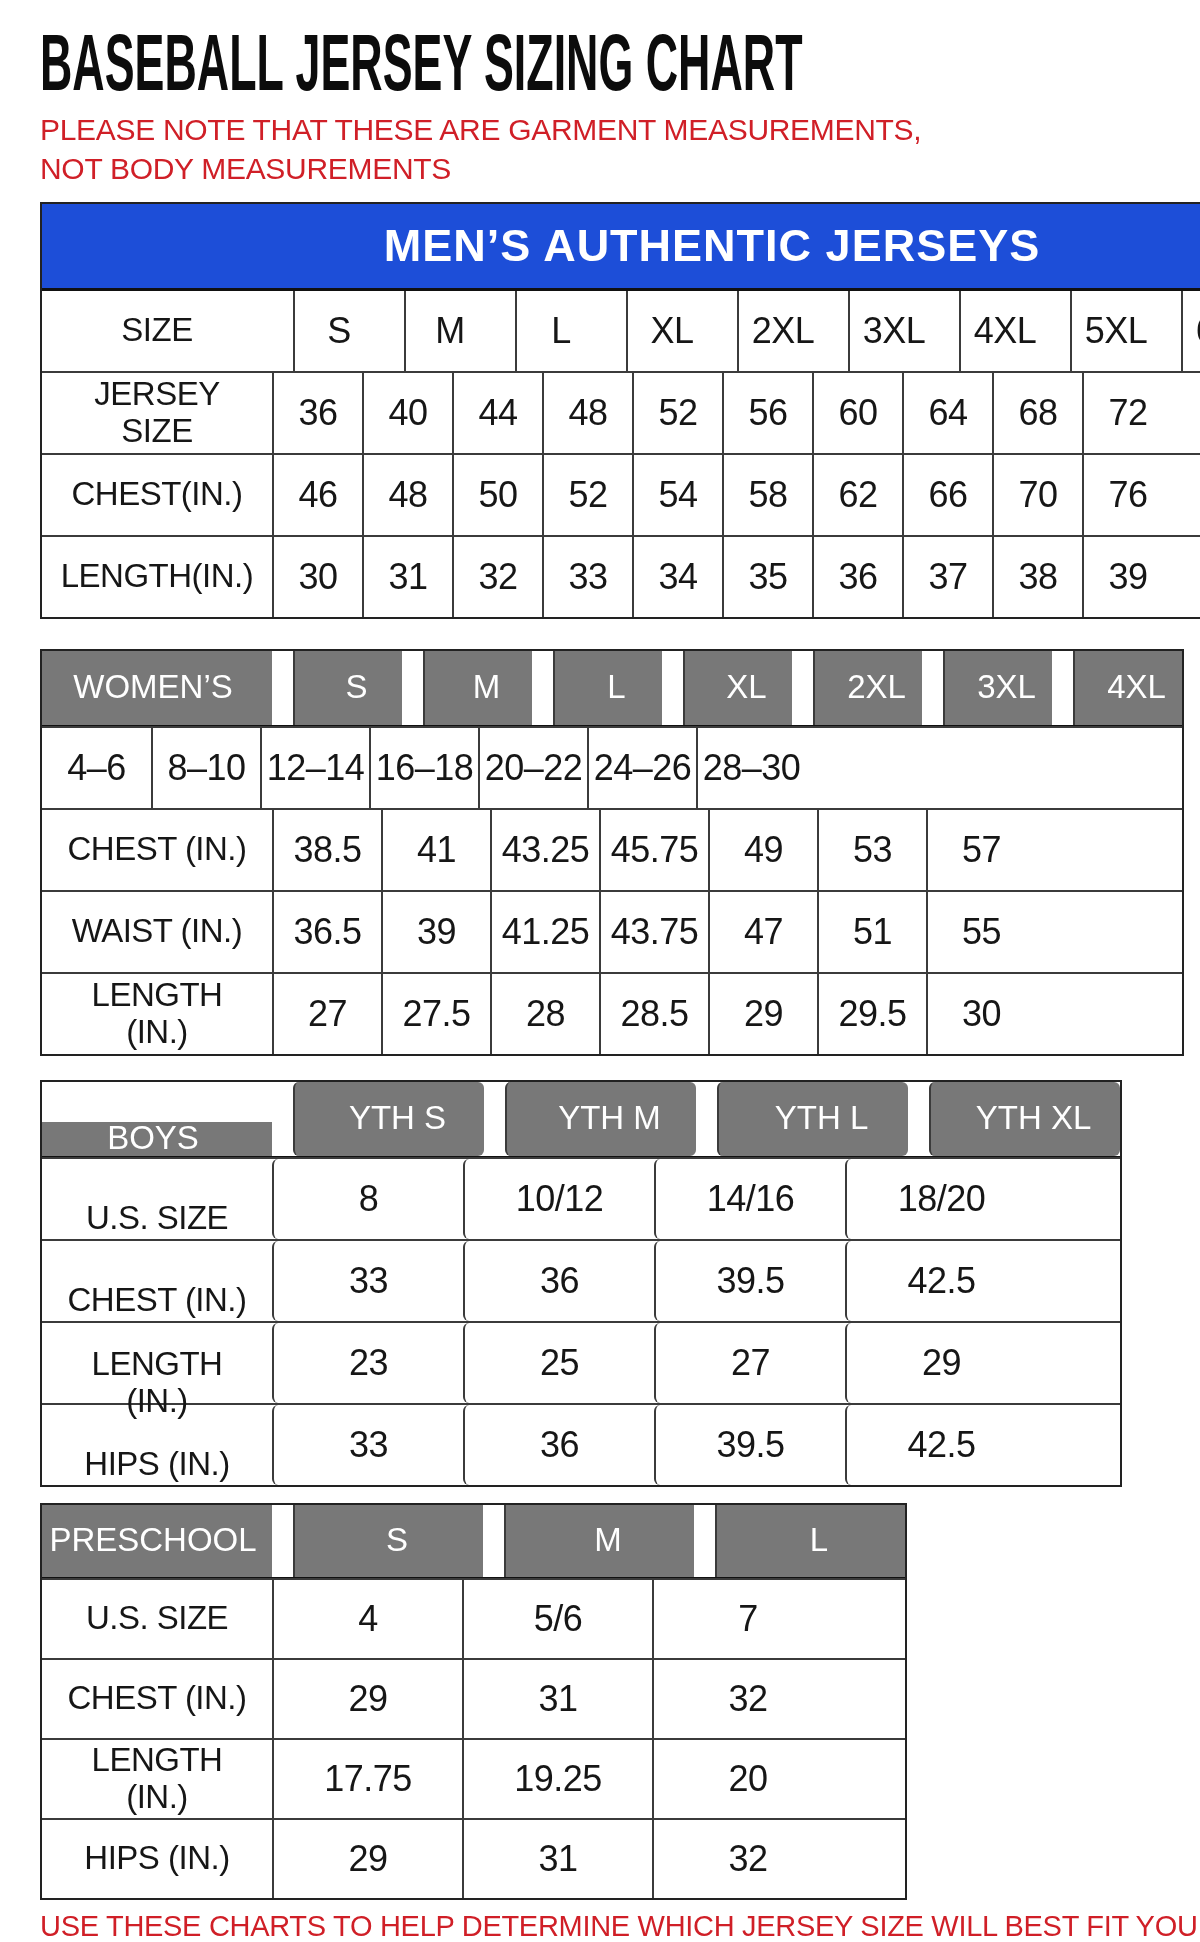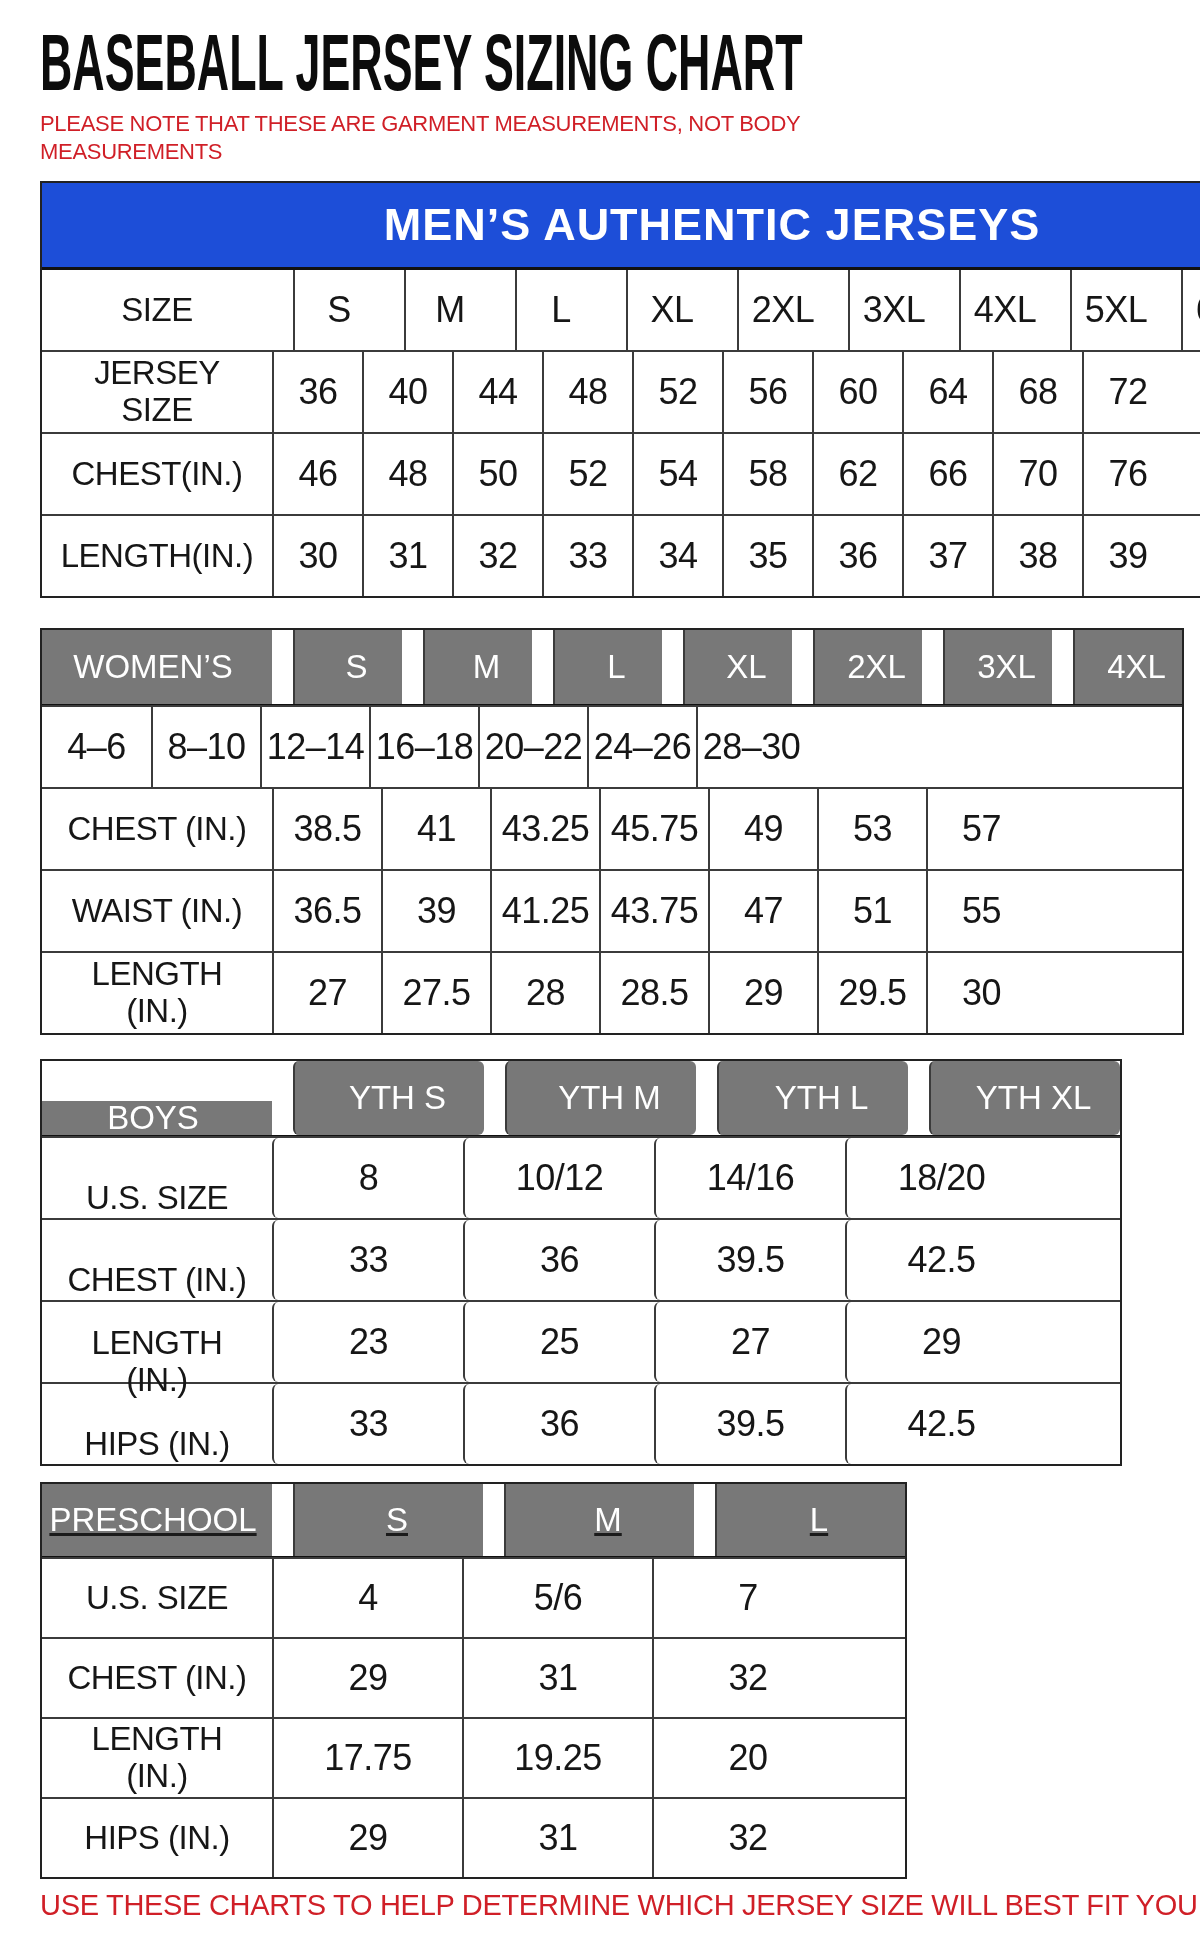--- a/index.html
+++ b/index.html
@@ -18,21 +18,21 @@
     letter-spacing: 0px; color: #0c0c0c;
     display: inline-block;
     transform: scaleX(0.56);
     transform-origin: left top;
     white-space: nowrap;
   }
 
   .note {
     margin: 0 0 14px 0;
     max-width: 905px;
-    font-size: 22px; line-height: 1.3; letter-spacing: -0.3px;
+    font-size: 30px; line-height: 1.3; letter-spacing: -0.3px;
     font-weight: 400;
   }
   .red { color: #d01f27; }
 
   
   .tbl {
     border: 2px solid #222222;
     display: inline-block;
     vertical-align: top;
     background: #ffffff;
@@ -49,21 +49,21 @@
     display: flex; align-items: center; justify-content: center;
     font-size: 45px; letter-spacing: 1px; font-weight: 700;
     border-bottom: 3px solid #111111;
   }
 
   .row { display: flex; border-top: 2px solid #3b3b3b; }
   .tbody .row:first-child { border-top: none; gap: 21px; }
   .row { height: 80px; }
   .row.ghead { height: 74px; border-bottom: 1px solid #111111; }
   .preschool .row { height: 78px; }
-  .preschool .row.ghead { height: 72px; text-decoration: underline; }
+  .preschool .row.ghead { height: 72px; }
 
   .cell {
     box-sizing: border-box;
     display: flex; align-items: center; justify-content: center;
     text-align: center;
     border-left: 2px solid #3b3b3b;
     font-size: 36px; color: #161616;
     letter-spacing: -0.5px;
     line-height: 1.1;
   }

